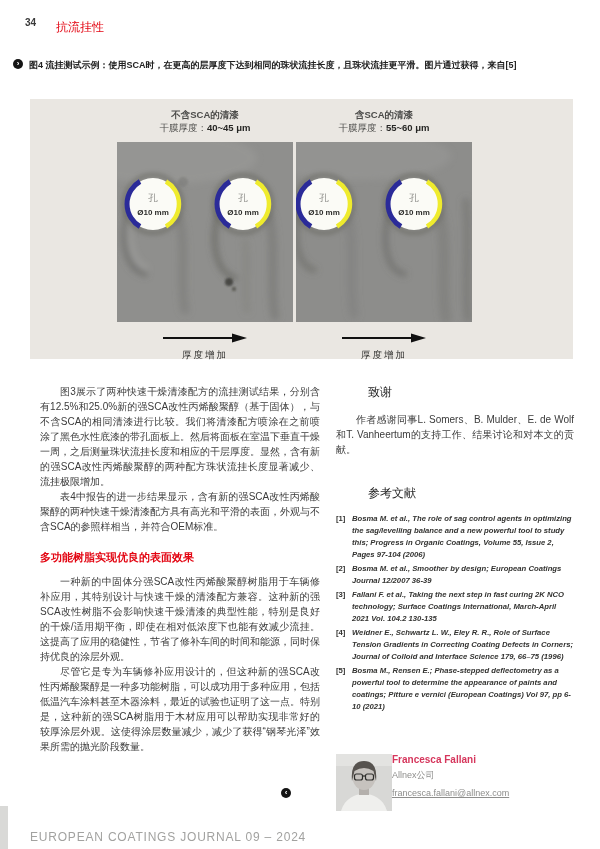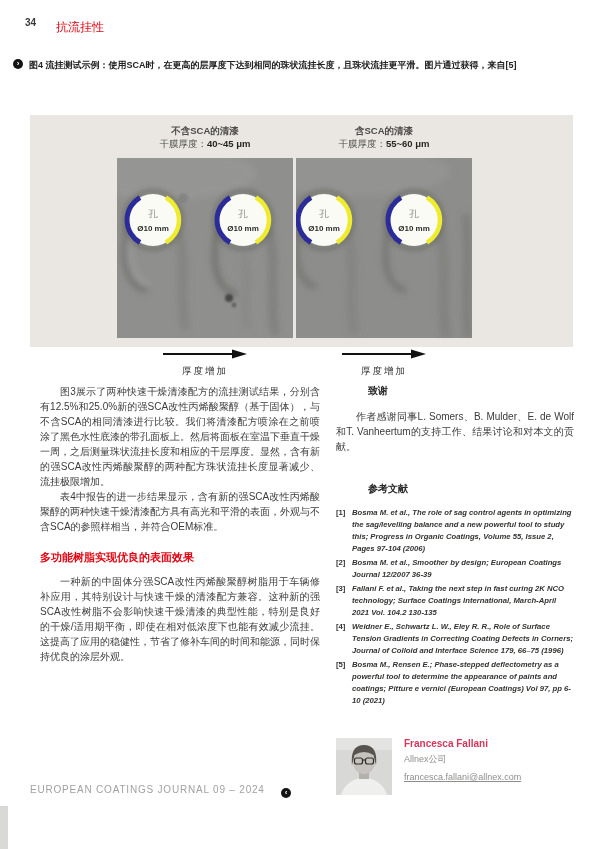--- a/index.html
+++ b/index.html
@@ -10,53 +10,53 @@
   .page-num{position:absolute;left:25px;top:17px;font-size:10px;font-weight:bold;color:#3a3a3a;}
   .section-title{position:absolute;left:56px;top:19px;font-size:12px;font-weight:normal;color:#e30613;}
 
   
   .caption-row{position:absolute;left:13px;top:59px;width:578px;display:flex;gap:6px;align-items:flex-start;}
   .dot-icon{width:10px;height:10px;border-radius:50%;background:#141414;color:#fff;
             font-size:8px;line-height:10px;text-align:center;font-weight:bold;flex:none;}
   .caption-text{font-size:9px;font-weight:bold;color:#222;line-height:12px;}
 
   
-  .figure{position:absolute;left:30px;top:115px;width:543px;height:232px;background:#eae7e2;}
+  .figure{position:absolute;left:30px;top:99px;width:543px;height:260px;background:#eae7e2;}
   .panel-head{position:absolute;top:9px;width:240px;text-align:center;font-size:9.5px;
               color:#4b4b49;line-height:13px;font-weight:600;}
   .panel-head .thick{font-weight:normal;}
   .panel-head .val{font-weight:bold;color:#262624;}
   .photo{position:absolute;top:43px;width:176px;height:180px;display:block;}
   .arrow-block{position:absolute;top:230px;width:176px;text-align:center;}
   .arrow-label{font-size:9.5px;color:#2e2e2c;letter-spacing:2px;margin-top:2px;}
 
   
   .col-left{position:absolute;left:40px;top:384px;width:280px;}
   .col-right{position:absolute;left:336px;top:384px;width:238px;}
   .col-left p{margin:0;font-size:10px;line-height:15px;text-align:justify;text-indent:2em;color:#3b3b3b;}
   .subheading{font-size:11px;font-weight:bold;color:#e30613;margin:16px 0 9px;}
-  .rc-head{font-size:10px;font-weight:bold;color:#262626;margin:0 0 11px;padding-left:32px;}
+  .rc-head{font-size:12px;font-weight:normal;color:#262626;margin:0 0 11px;padding-left:32px;}
   .ack{font-size:10px;line-height:15px;text-align:justify;text-indent:2em;margin:0;color:#3b3b3b;}
   .refs-head{margin-top:28px;}
   .ref{display:flex;gap:4px;font-size:7.7px;font-weight:bold;line-height:12px;color:#333331;margin-bottom:2px;}
   .ref-num{flex:none;width:12px;}
   .ref-text{flex:1;font-style:italic;}
 
   
   .end-marker{position:absolute;left:281px;top:788px;}
 
   
-  .author{position:absolute;left:336px;top:738px;display:flex;gap:12px;}
+  .author{position:absolute;left:336px;top:754px;display:flex;}
   .author-photo{width:56px;height:57px;display:block;flex:none;}
   .author-name{font-size:10px;font-weight:bold;color:#d6365c;}
   .author-company{font-size:9px;color:#8e8e8c;margin-top:4px;}
   .author-email{font-size:9px;color:#8e8e8c;margin-top:3px;text-decoration:underline;display:inline-block;}
 
   
-  .footer{position:absolute;left:30px;top:784px;font-size:10px;color:#a2a2a0;letter-spacing:0.8px;}
+  .footer{position:absolute;left:30px;top:830px;font-size:12px;color:#a2a2a0;letter-spacing:0.8px;}
   .edge-strip{position:absolute;left:0;top:806px;width:8px;height:43px;background:#d9d9d7;}
 
   
   .hole-han{font-size:9.5px;fill:#8c8c88;font-family:"Liberation Sans",sans-serif;}
   .hole-size{font-size:8px;font-weight:bold;fill:#2e2e2c;font-family:"Liberation Sans",sans-serif;}
 </style>
 </head>
 <body>
 
 <svg width="0" height="0" style="position:absolute" aria-hidden="true">
@@ -149,20 +149,21 @@
       </svg>
     <div class="arrow-label">厚度增加</div>
   </div>
 </div>
 
 <div class="col-left">
   <p>图3展示了两种快速干燥清漆配方的流挂测试结果，分别含有12.5%和25.0%新的强SCA改性丙烯酸聚醇（基于固体），与不含SCA的相同清漆进行比较。我们将清漆配方喷涂在之前喷涂了黑色水性底漆的带孔面板上。然后将面板在室温下垂直干燥一周，之后测量珠状流挂长度和相应的干层厚度。显然，含有新的强SCA改性丙烯酸聚醇的两种配方珠状流挂长度显著减少、流挂极限增加。</p>
   <p>表4中报告的进一步结果显示，含有新的强SCA改性丙烯酸聚醇的两种快速干燥清漆配方具有高光和平滑的表面，外观与不含SCA的参照样相当，并符合OEM标准。</p>
   <div class="subheading">多功能树脂实现优良的表面效果</div>
   <p>一种新的中固体分强SCA改性丙烯酸聚醇树脂用于车辆修补应用，其特别设计与快速干燥的清漆配方兼容。这种新的强SCA改性树脂不会影响快速干燥清漆的典型性能，特别是良好的干燥/适用期平衡，即使在相对低浓度下也能有效减少流挂。这提高了应用的稳健性，节省了修补车间的时间和能源，同时保持优良的涂层外观。</p>
+  <p>尽管它是专为车辆修补应用设计的，但这种新的强SCA改性丙烯酸聚醇是一种多功能树脂，可以成功用于多种应用，包括低温汽车涂料甚至木器涂料，最近的试验也证明了这一点。特别是，这种新的强SCA树脂用于木材应用可以帮助实现非常好的较厚涂层外观。这使得涂层数量减少，减少了获得“钢琴光泽”效果所需的抛光阶段数量。</p>
 </div>
 <span class="dot-icon end-marker">‹</span>
 
 <div class="col-right">
   <div class="rc-head">致谢</div>
   <p class="ack">作者感谢同事L. Somers、B. Mulder、E. de Wolf和T. Vanheertum的支持工作、结果讨论和对本文的贡献。</p>
   <div class="rc-head refs-head">参考文献</div>
 
   <div class="ref">
     <span class="ref-num">[1]</span>

